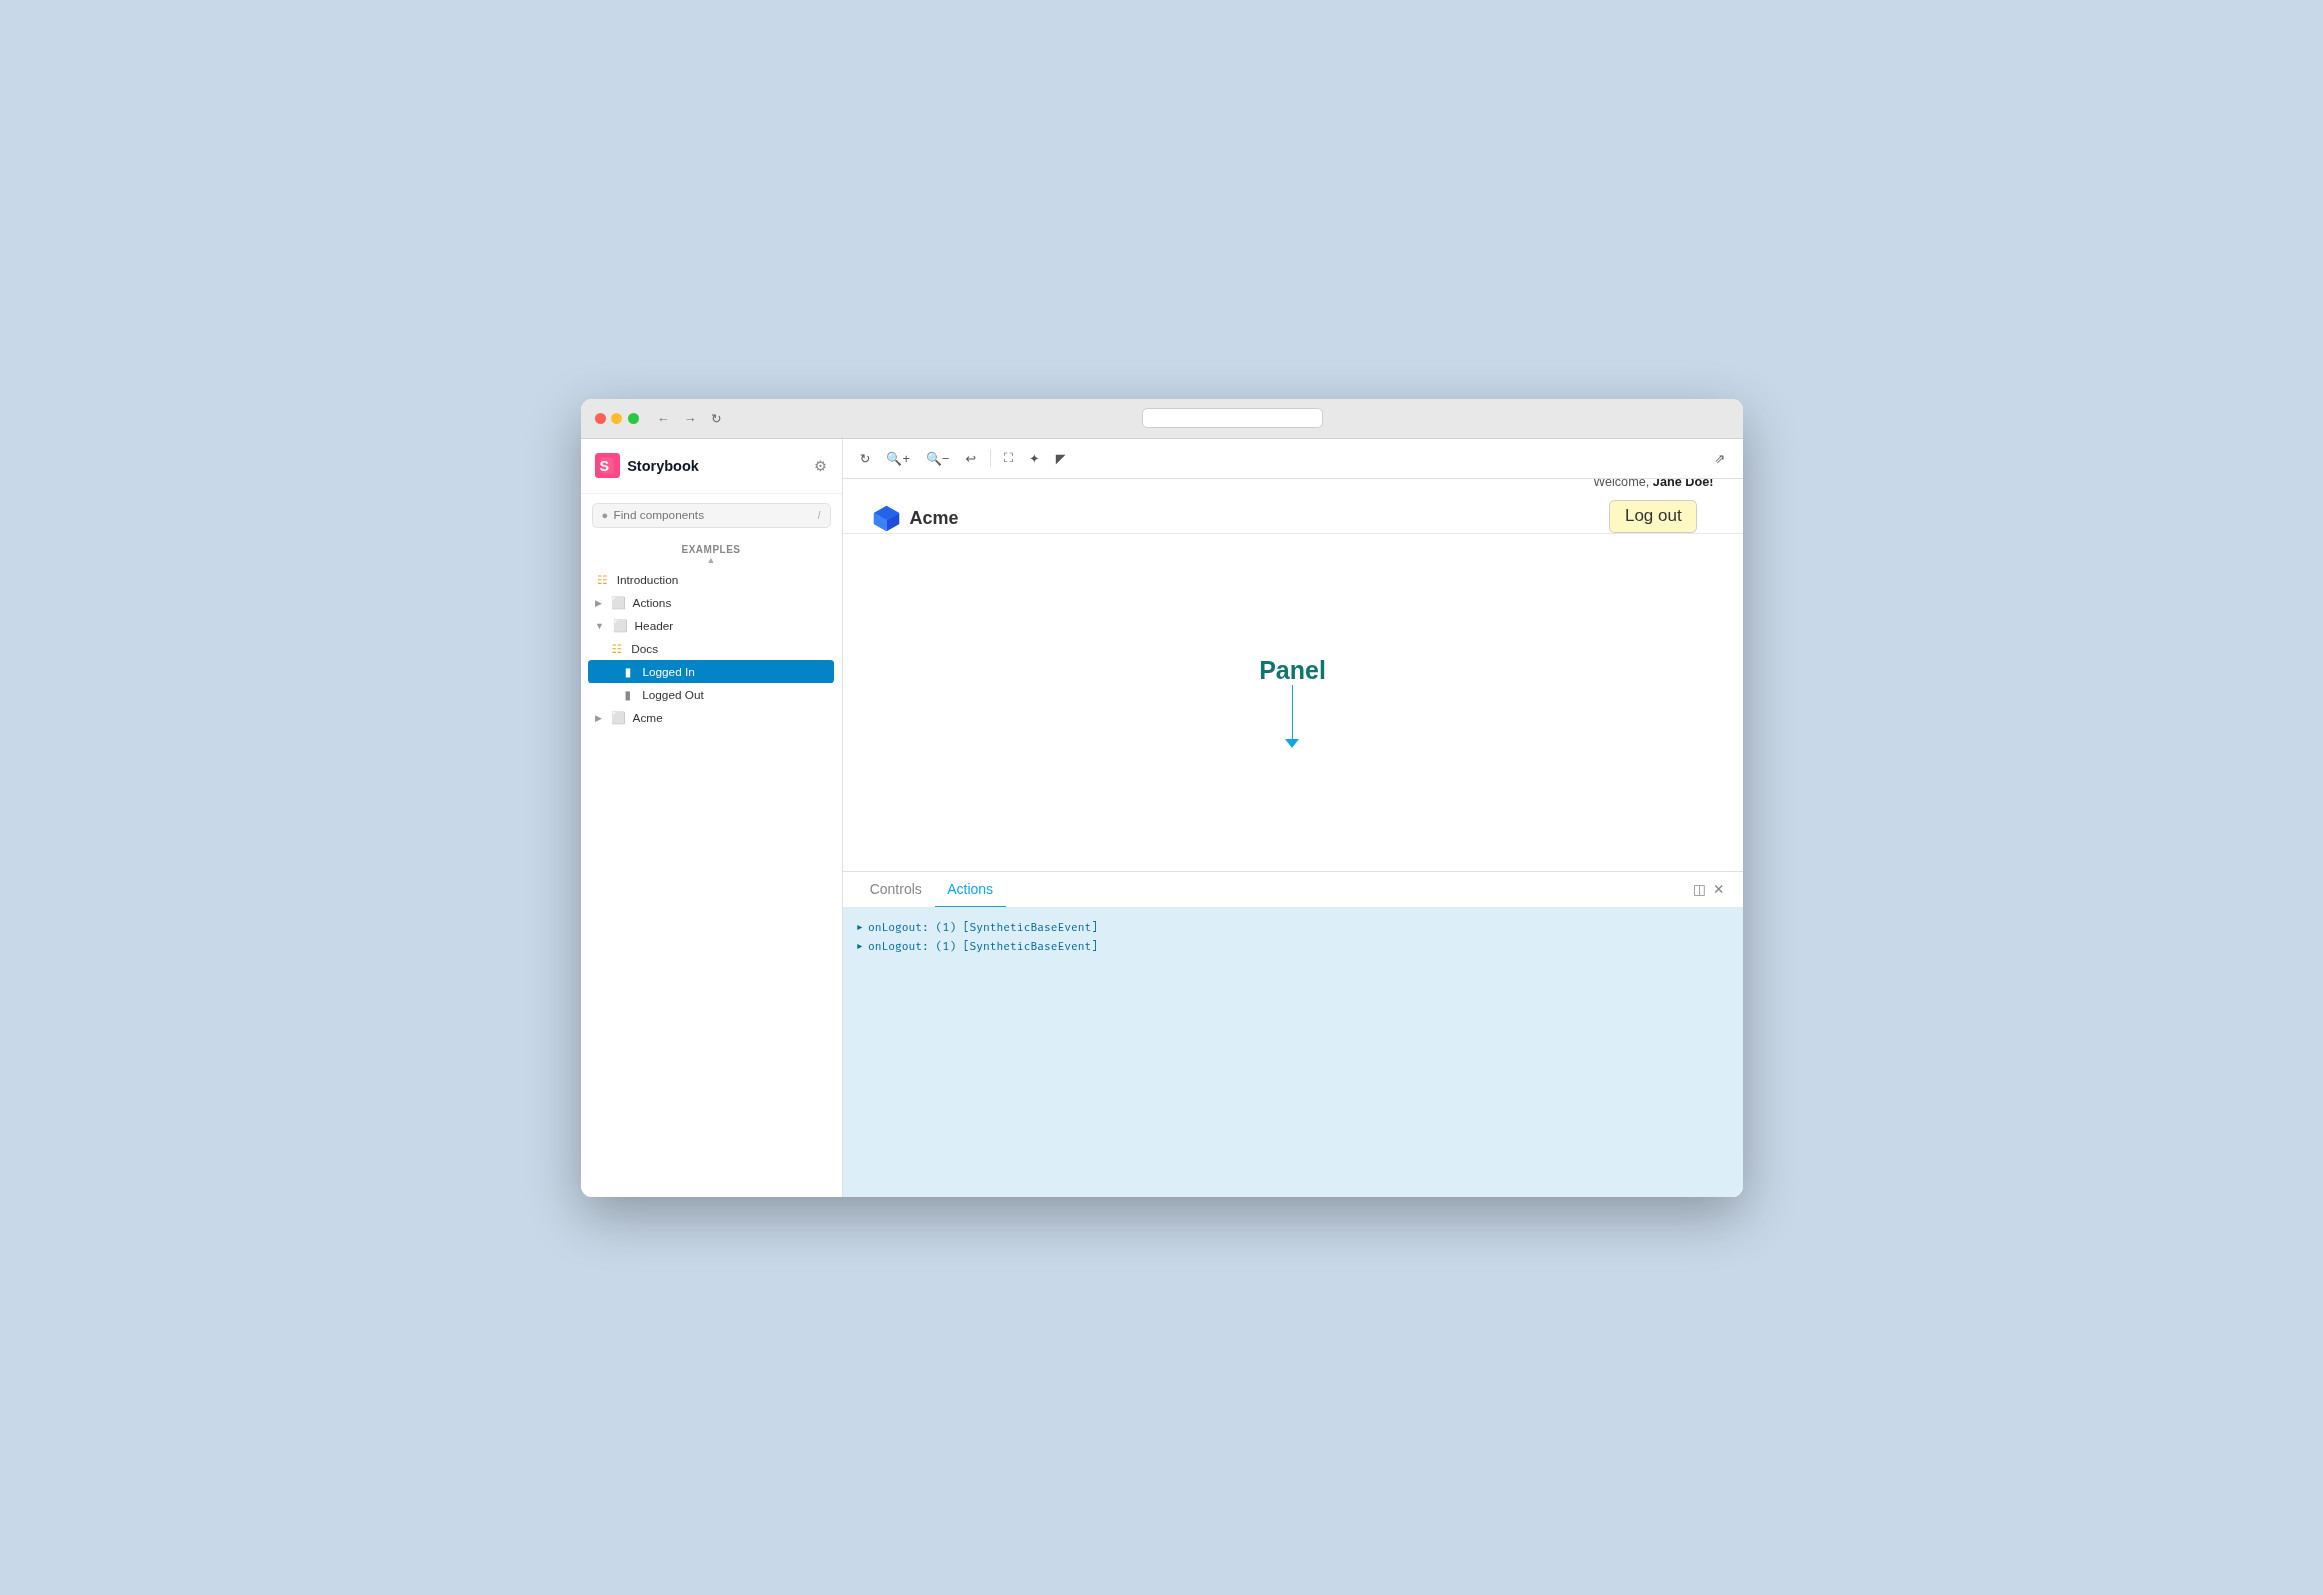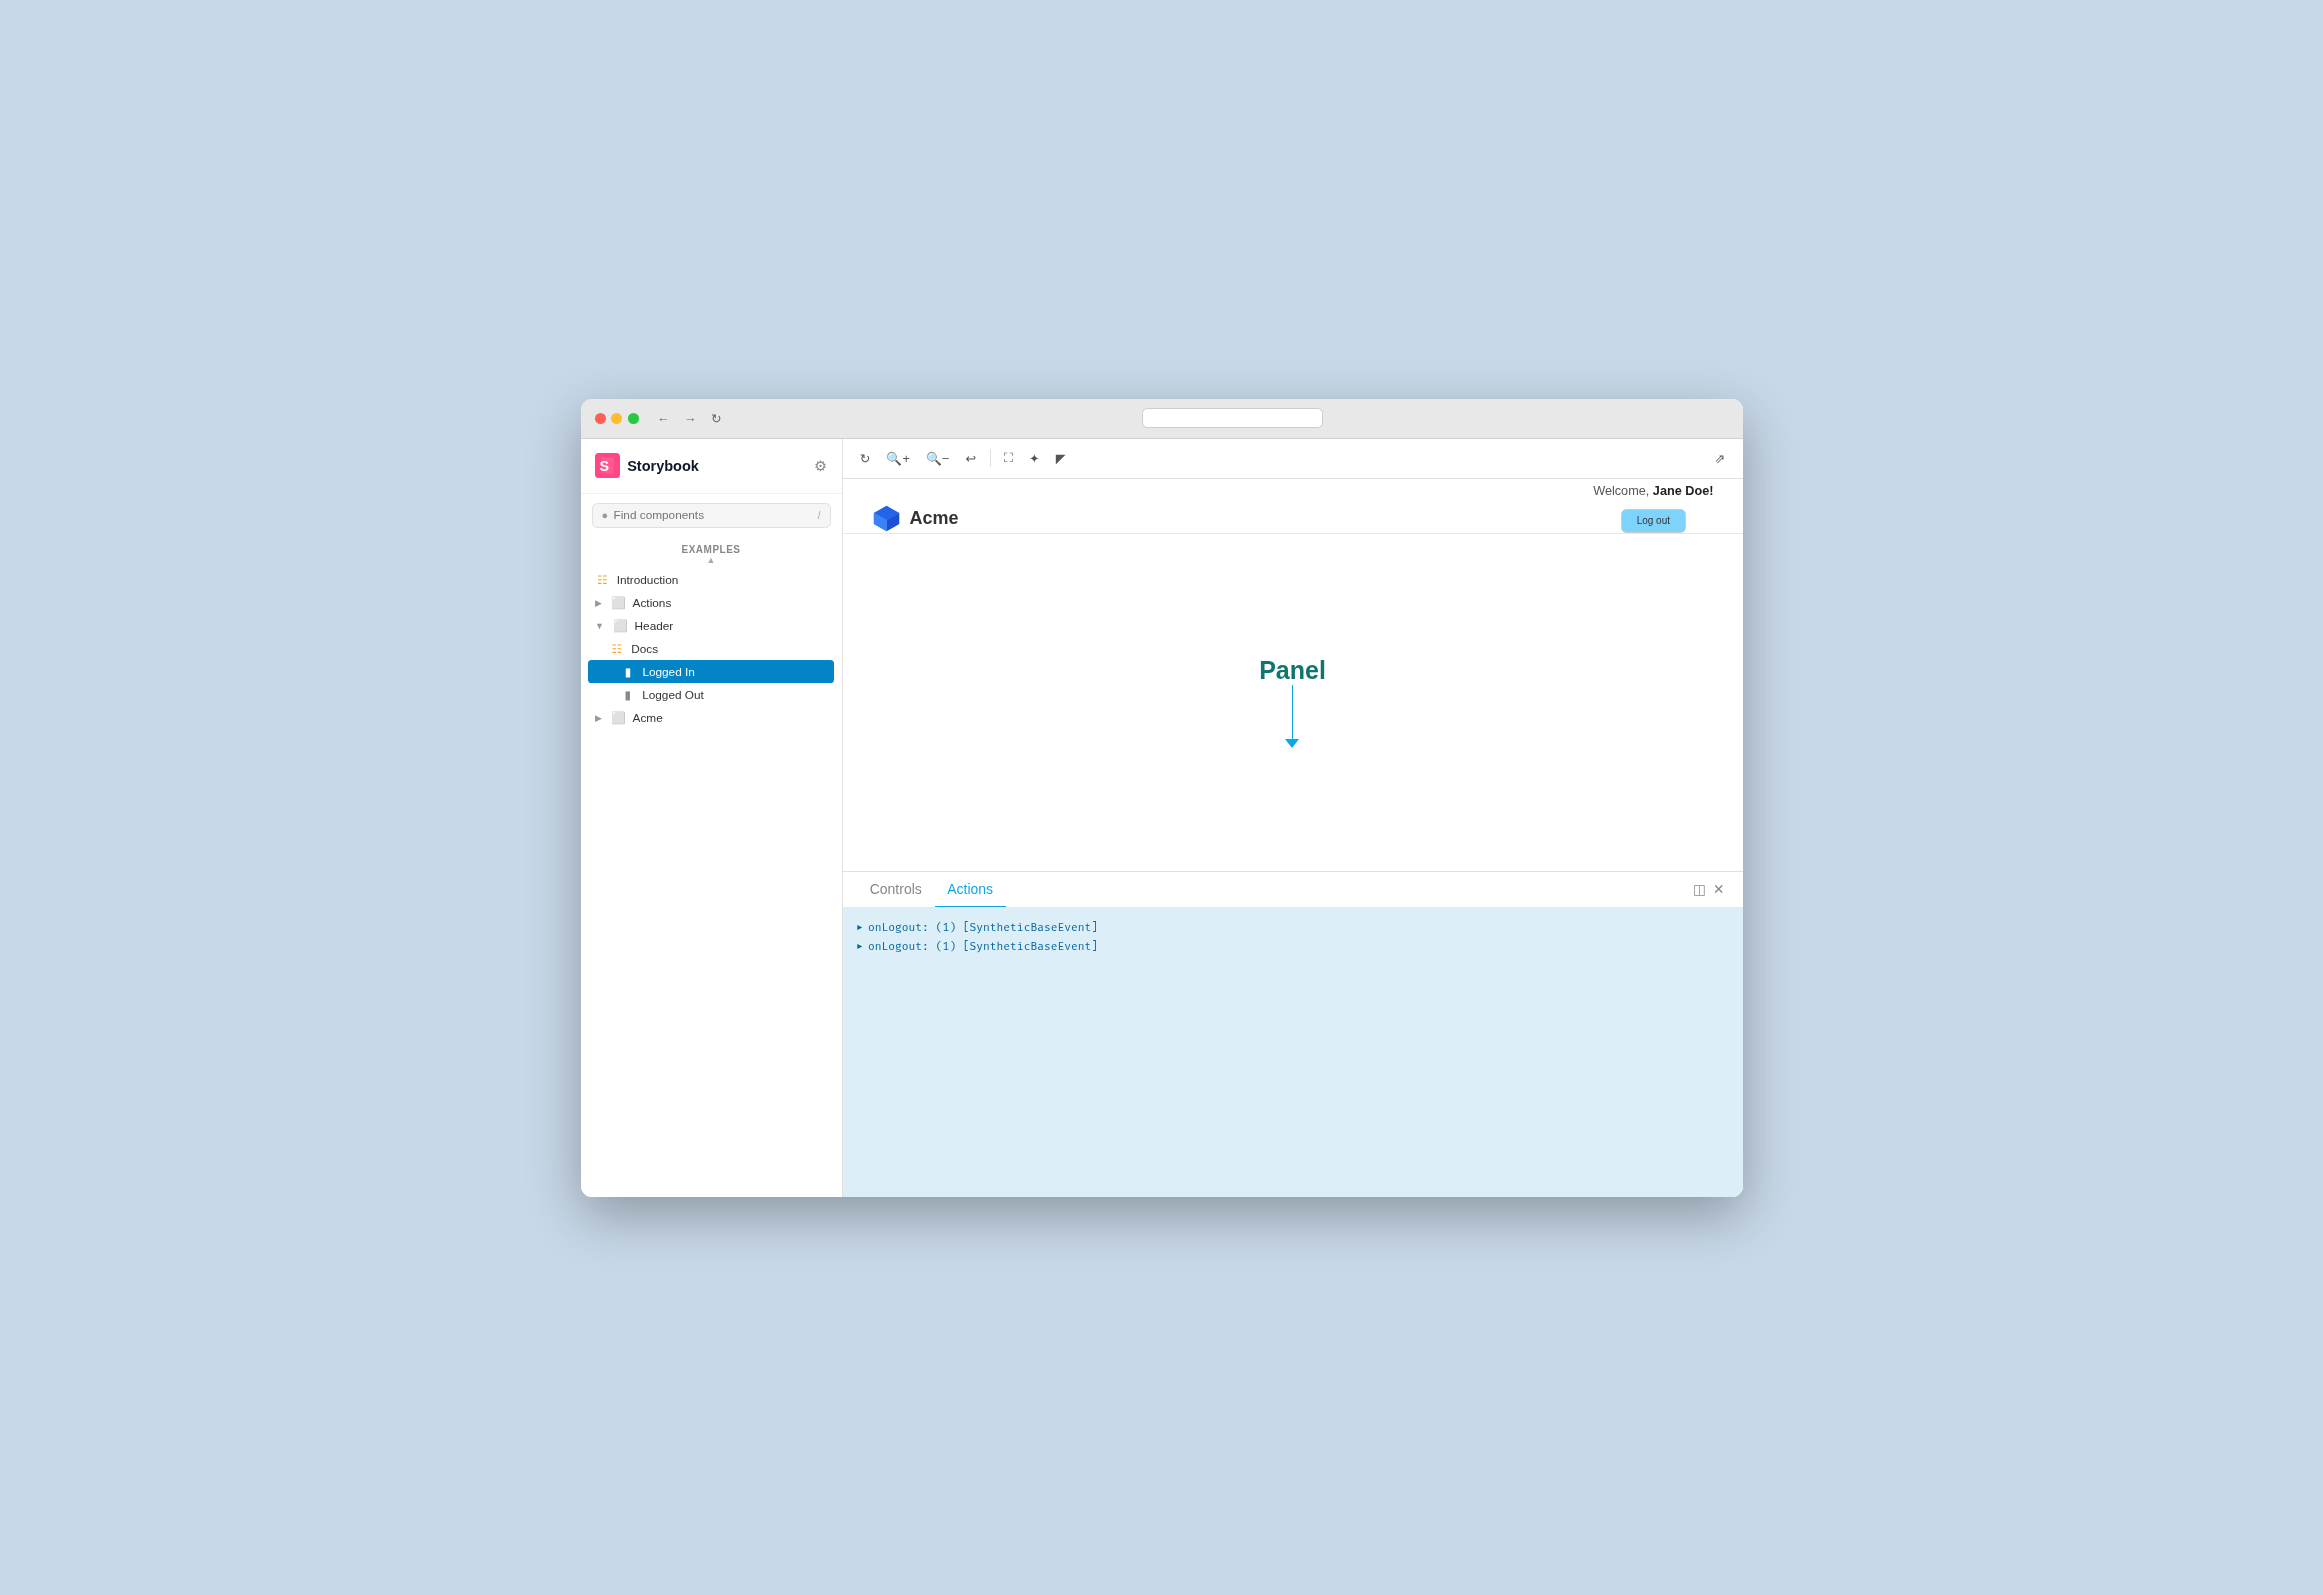--- a/index.html
+++ b/index.html
@@ -276,25 +276,25 @@
       flex-direction: column;
     }
     .welcome-text {
       font-size: 12.7px;
       color: #555;
     }
     .welcome-text strong {
       color: #222;
     }
     .logout-btn {
-      background: #7dd3fc;
+      background: #fef9c3;
       border: 0.9px solid #ccc;
       border-radius: 5.4px;
       padding: 5.4px 14.5px;
-      font-size: 10px;
+      font-size: 17px;
       cursor: pointer;
       color: #333;
     }
     .preview-center {
       flex: 1;
       display: flex;
       align-items: center;
       justify-content: center;
       position: relative;
     }

